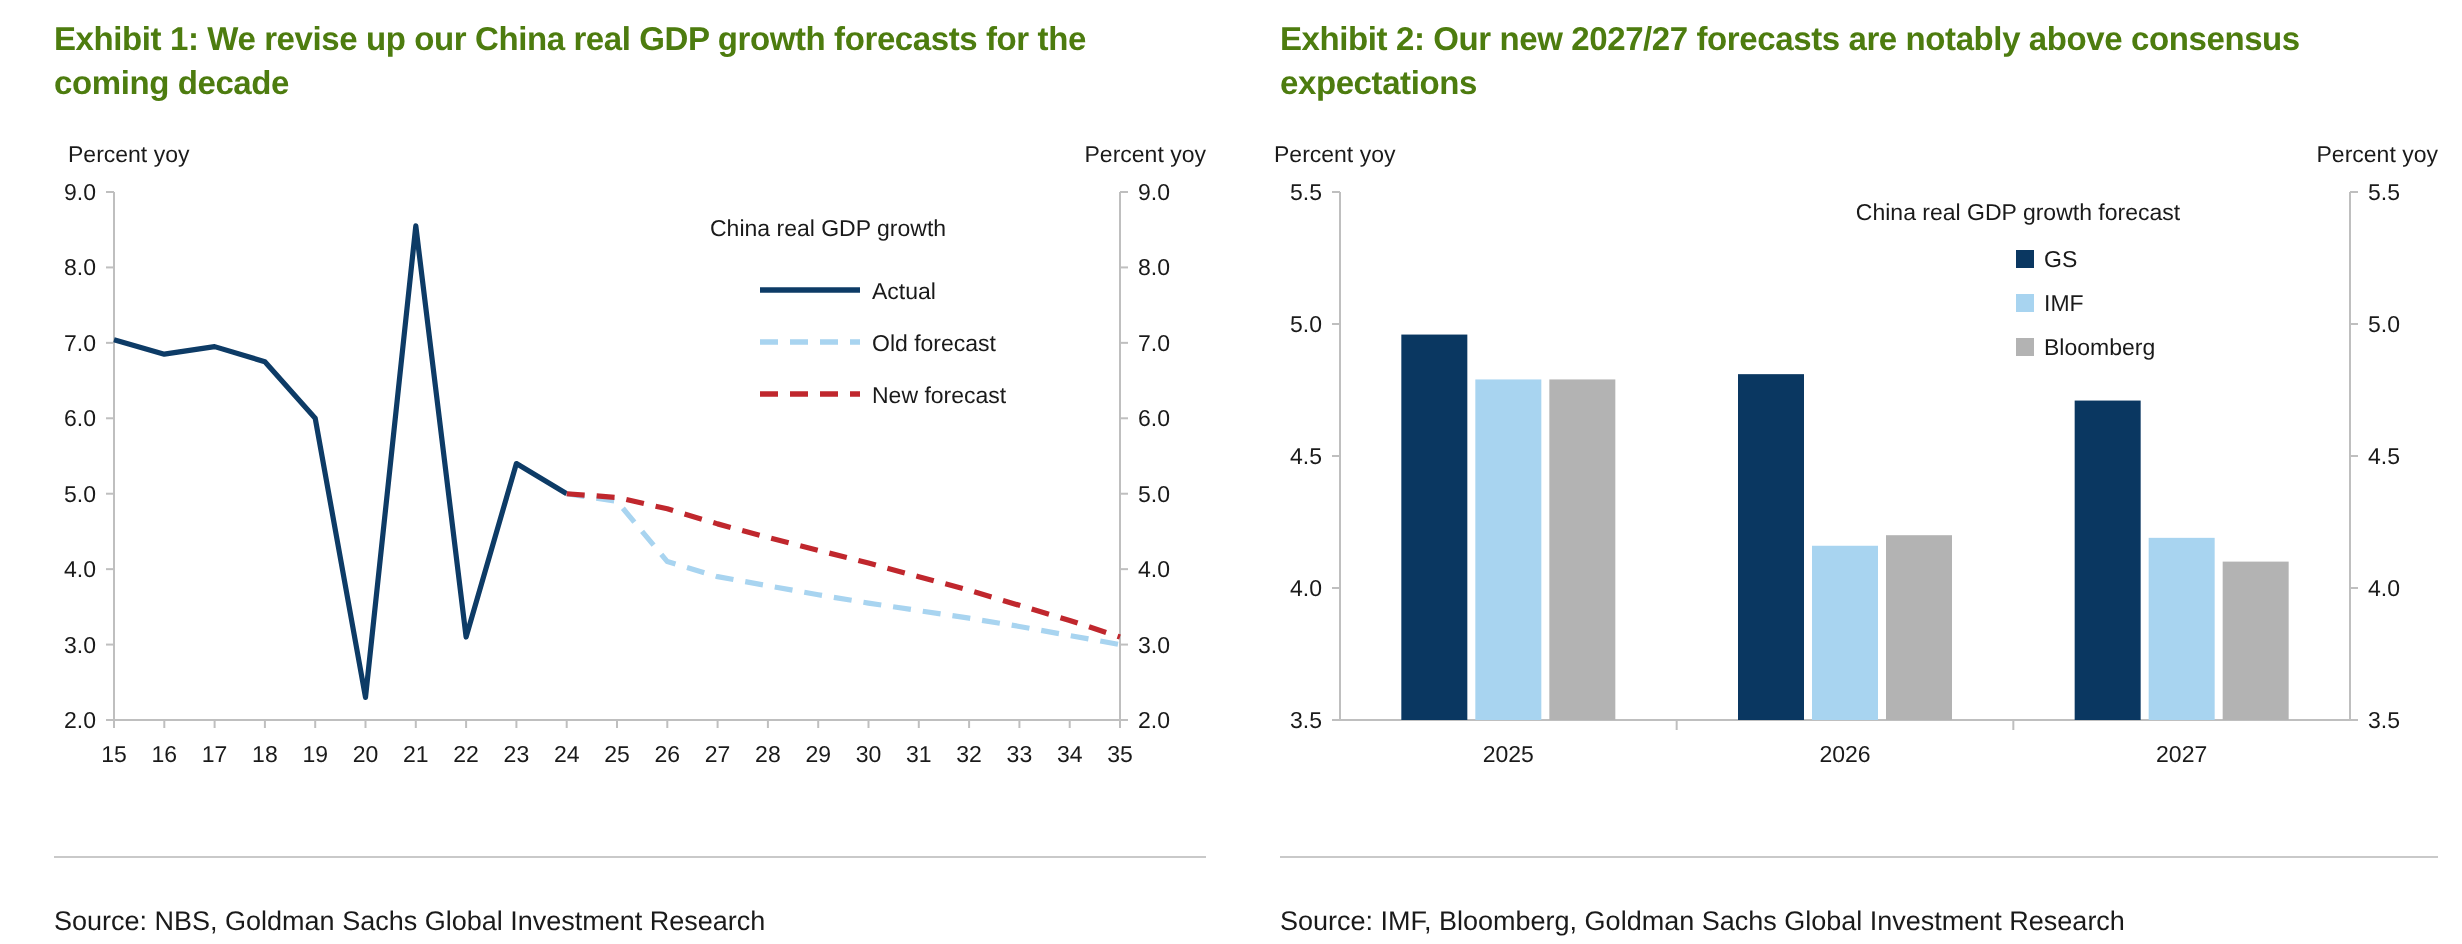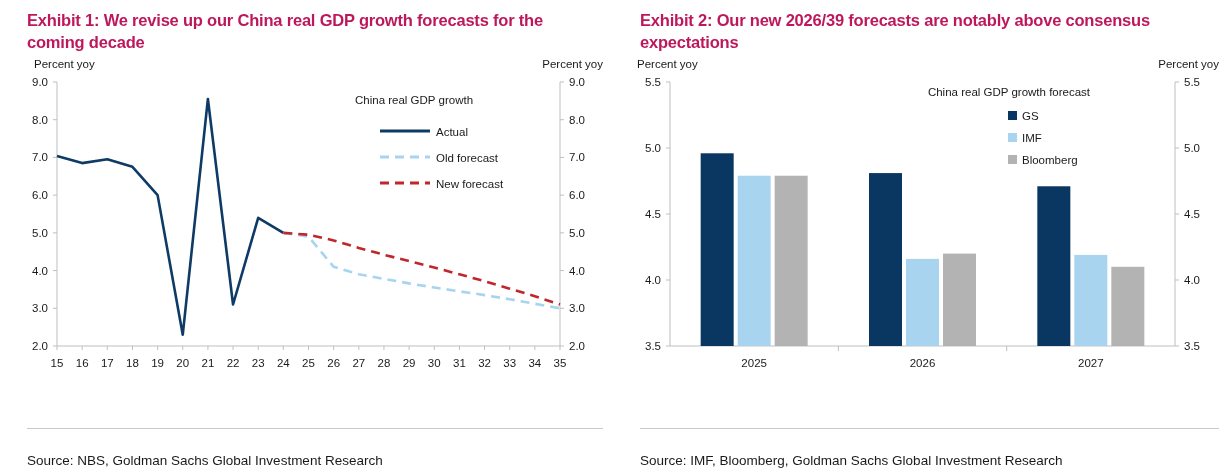--- a/index.html
+++ b/index.html
@@ -22,31 +22,31 @@
     height: 472px;
     padding: 0;
   }
   .panel.right { width: 616px; }
 
   .exhibit-title {
     font-family: "Liberation Sans", sans-serif;
     font-weight: bold;
     font-size: 16.5px;
     line-height: 1.33;
-    color: #be185d;
+    color: #4d7c0f;
     letter-spacing: -0.2px;
     padding: 10px 30px 0 27px;
     margin: 0;
   }
   .panel.right .exhibit-title { padding-left: 25px; }
 
   .axis-label-row {
     position: relative;
     height: 16px;
-    margin-top: 4px;
+    margin-top: 18px;
   }
   .axis-unit {
     position: absolute;
     font-size: 11.5px;
     color: #1a1a1a;
     font-family: "Liberation Sans", sans-serif;
   }
   .axis-unit.left  { left: 34px; }
   .axis-unit.right { right: 12px; }
   .panel.right .axis-unit.left { left: 22px; }
@@ -202,21 +202,21 @@
           <line x1="380" y1="109" x2="430" y2="109" stroke="#c0272d" stroke-width="2.8" stroke-dasharray="9,6"></line>
           <text x="436" y="113.5" class="legend-text">New forecast</text>
         </svg>
     </div>
 
     <div class="source-divider"></div>
     <div class="source-text">Source: NBS, Goldman Sachs Global Investment Research</div>
   </div>
 
   <div class="panel right">
-    <h2 class="exhibit-title">Exhibit 2: Our new 2026/39 forecasts are notably above consensus expectations</h2>
+    <h2 class="exhibit-title">Exhibit 2: Our new 2027/27 forecasts are notably above consensus expectations</h2>
 
     <div class="axis-label-row">
       <span class="axis-unit left">Percent yoy</span>
       <span class="axis-unit right">Percent yoy</span>
     </div>
 
     <div class="plot-wrap">
       <svg class="chart" id="chart2" width="616" height="310" viewBox="0 0 616 310">
           <line x1="55" y1="8" x2="55" y2="272" stroke="#bfbfbf" stroke-width="1"></line>
           <line x1="560" y1="8" x2="560" y2="272" stroke="#bfbfbf" stroke-width="1"></line>

